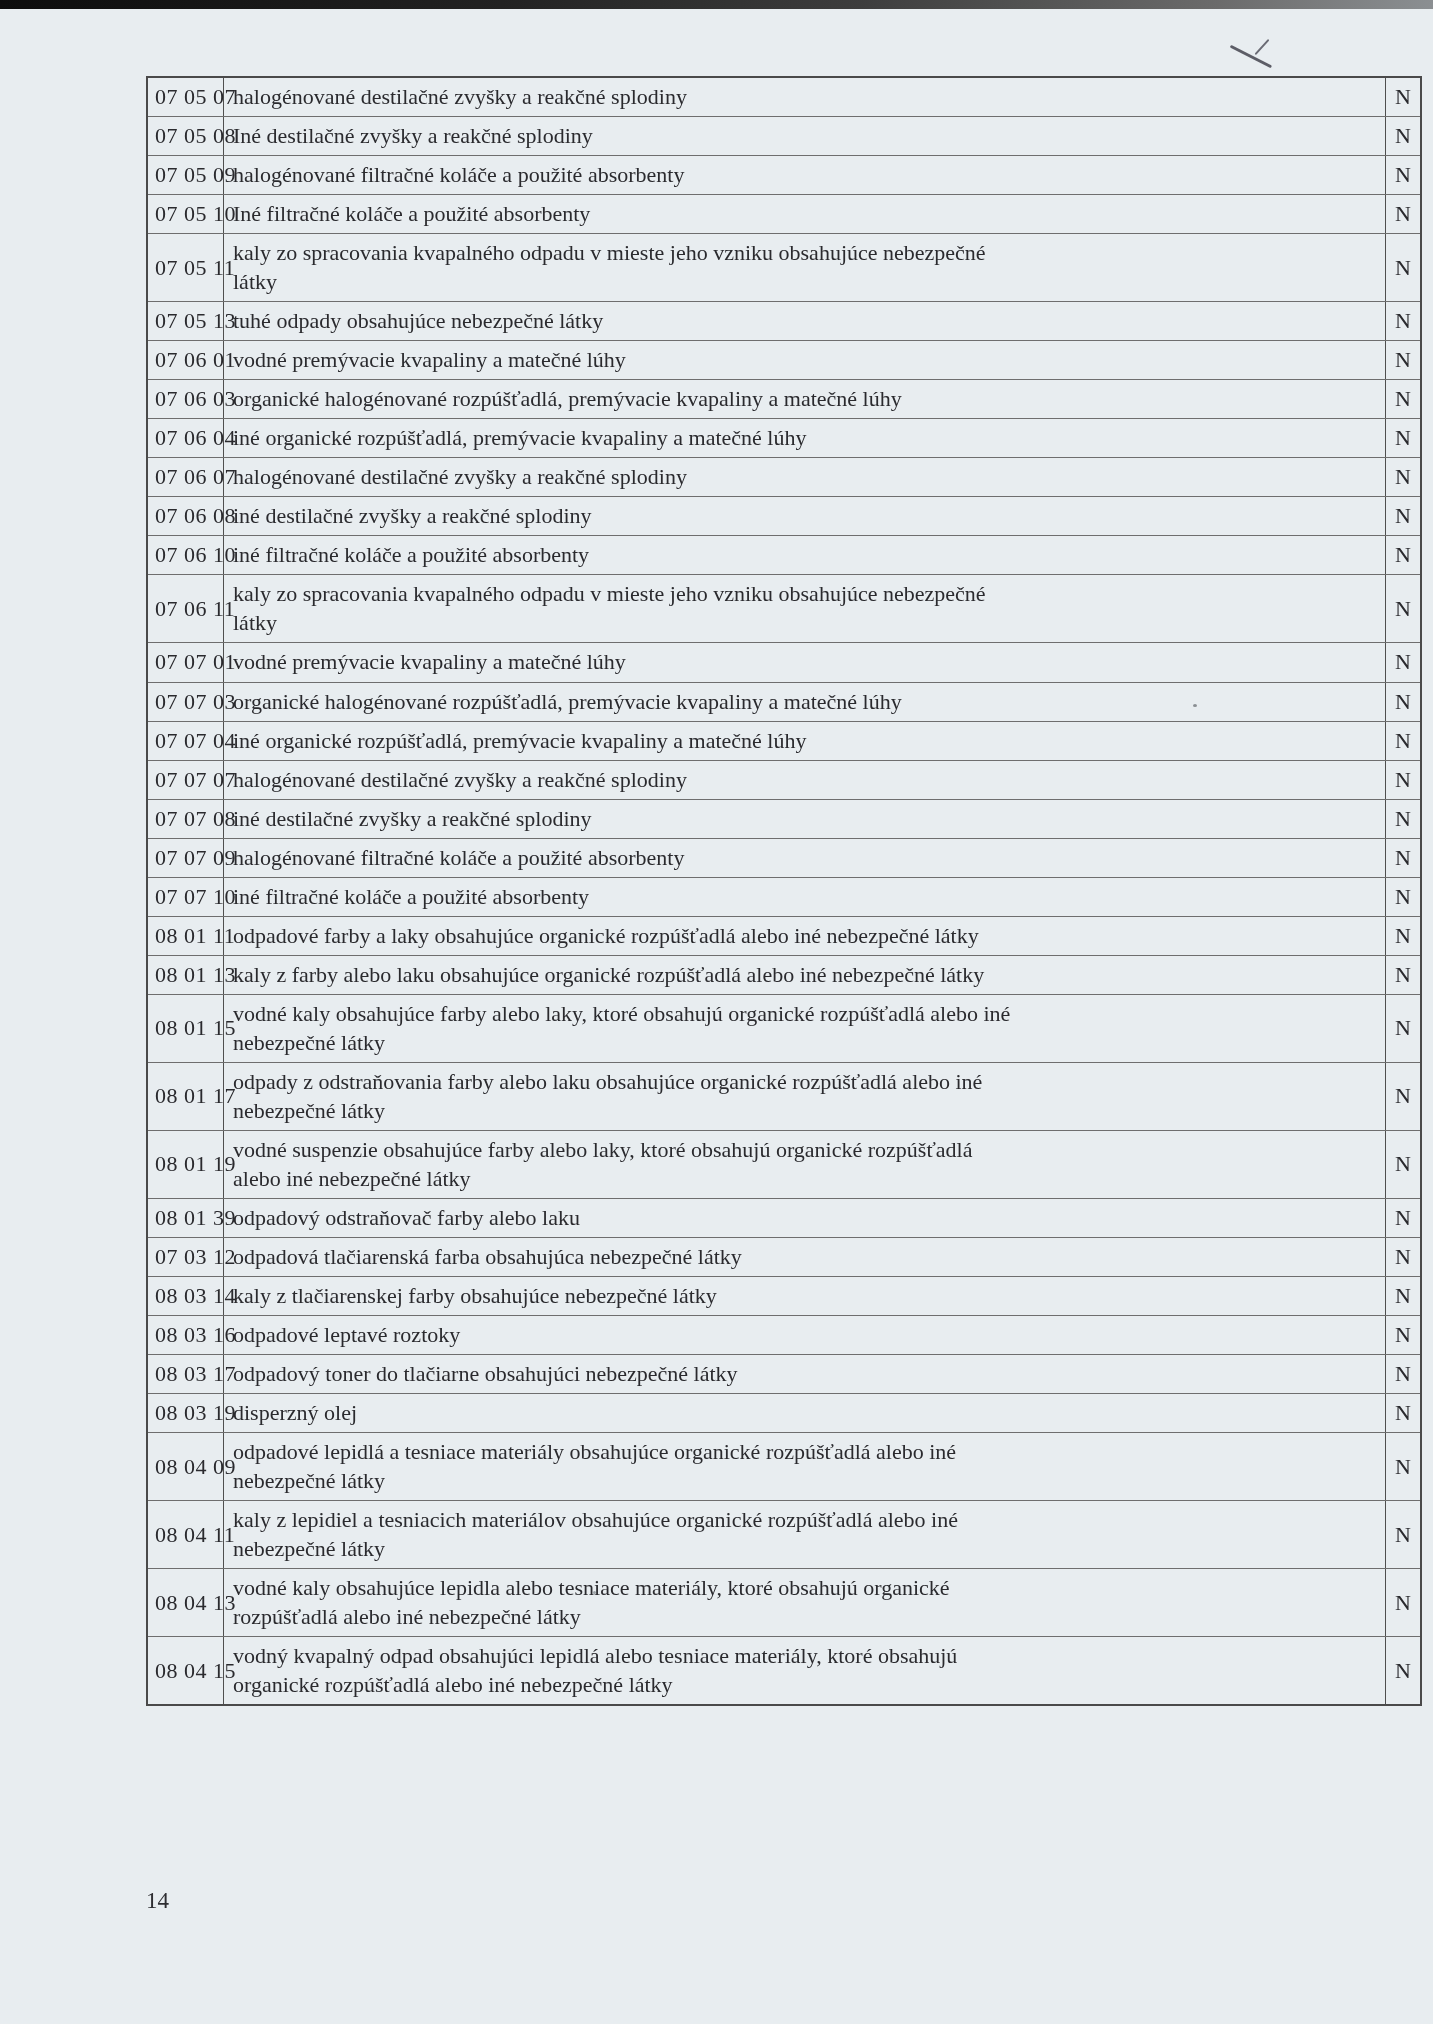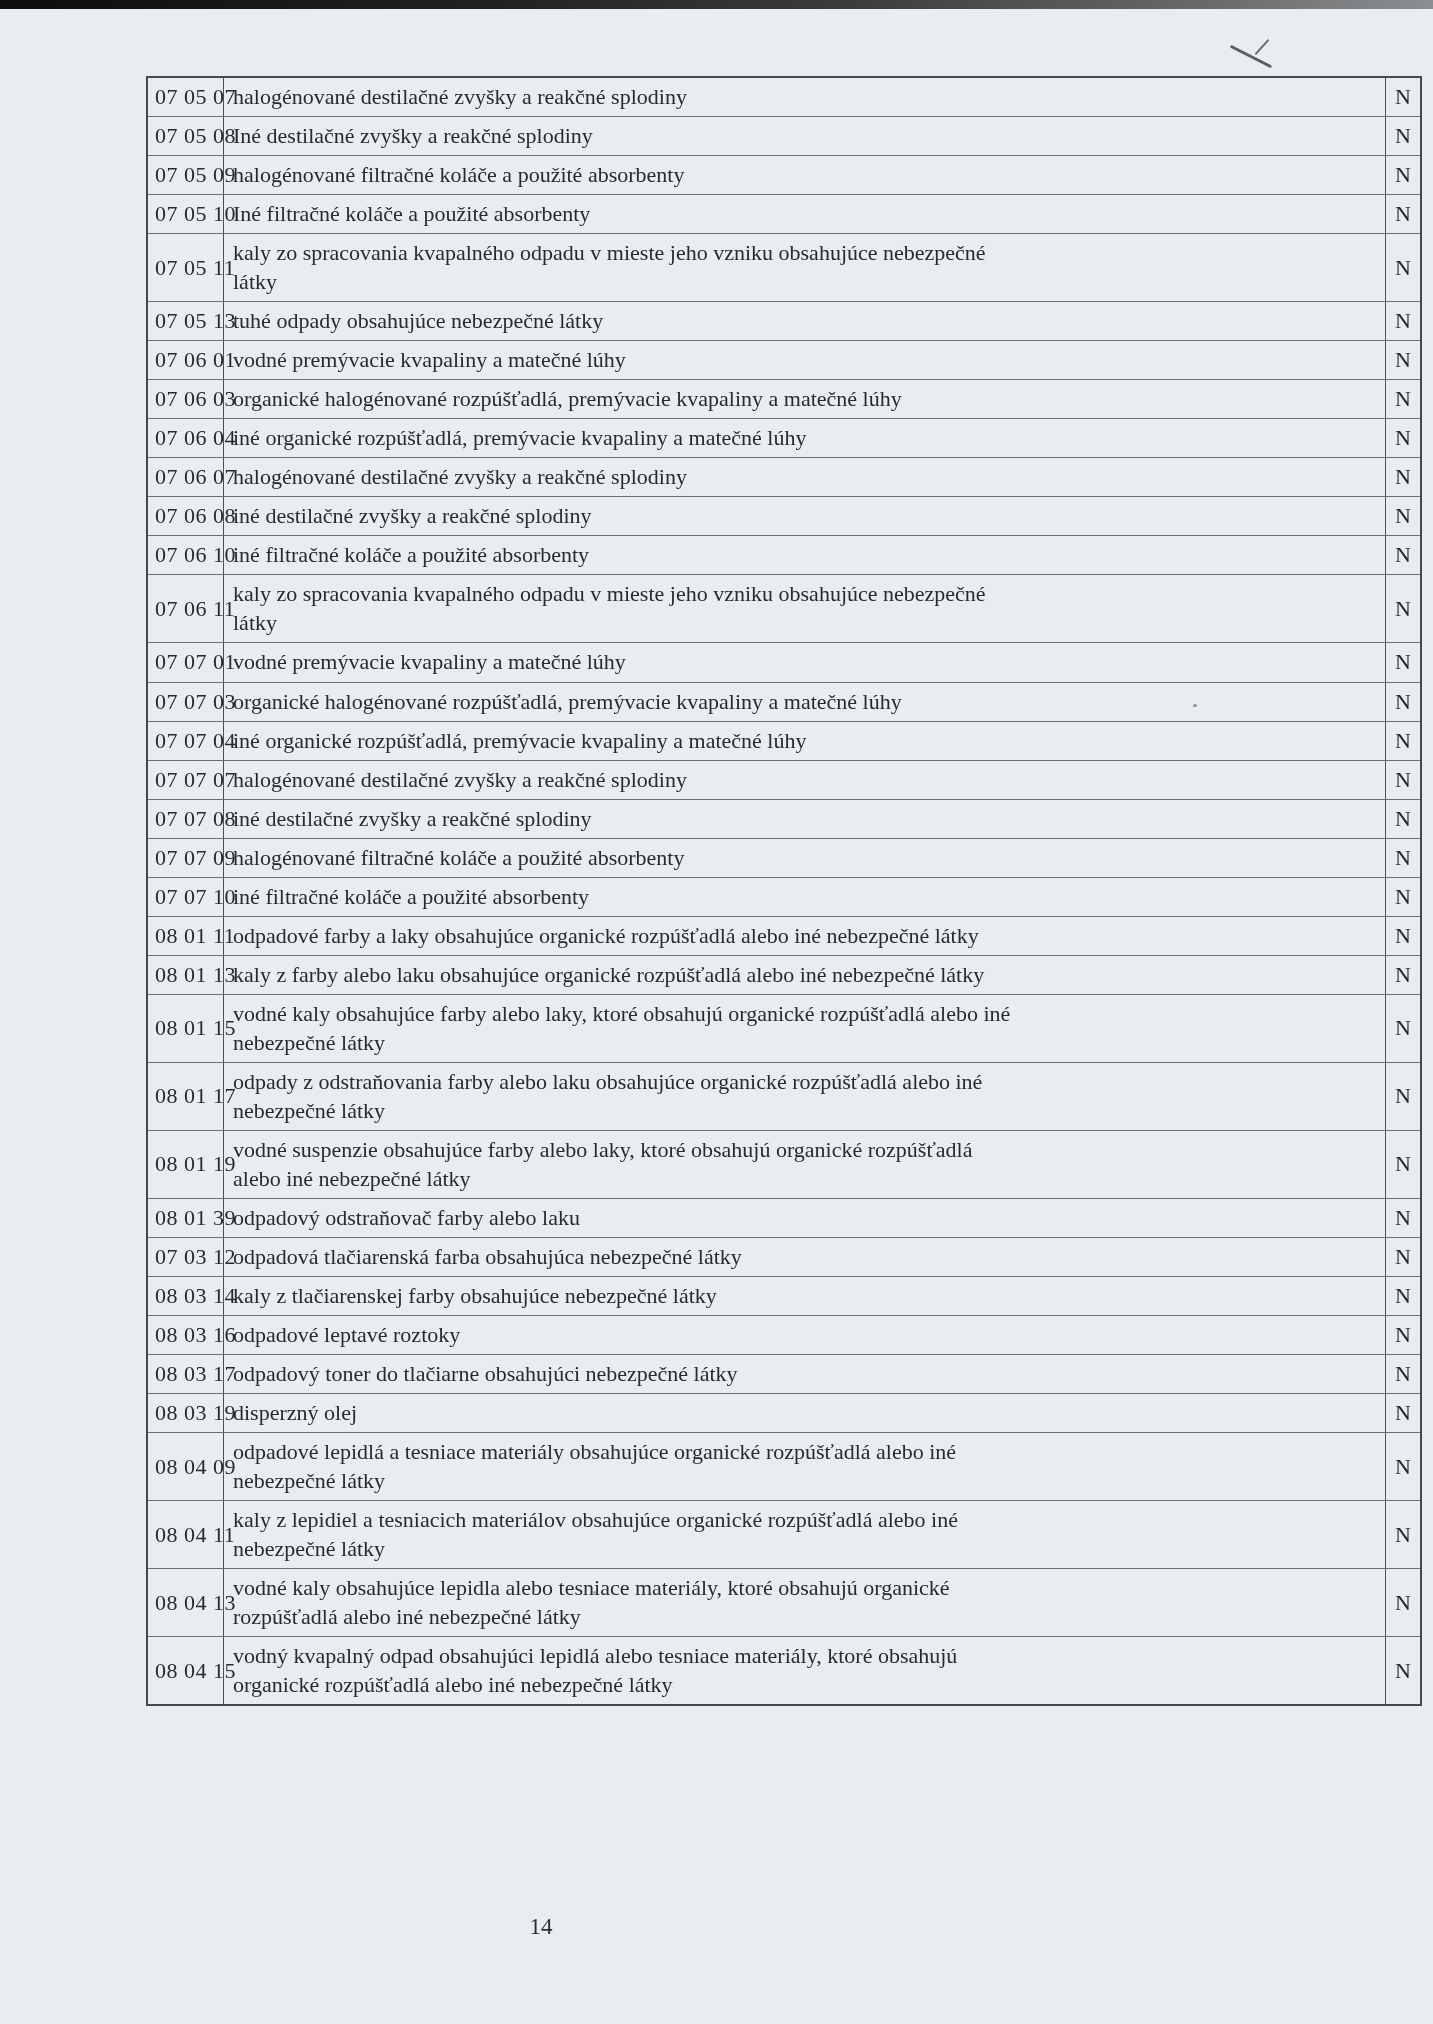--- a/index.html
+++ b/index.html
@@ -58,24 +58,22 @@
   .waste-table td.cat {
     width: 30px;
     text-align: center;
     padding: 2px 2px;
   }
   .page-number {
     position: absolute;
     top: 1888px;
     left: 146px;
     width: 790px;
-    text-align: center;
     font-size: 23px;
     color: #2e2e32;
-    margin-top: 26px;
   }
   
   .pen-stroke-a {
     position: absolute;
     left: 1228px;
     top: 55px;
     width: 46px;
     height: 2.5px;
     background: #43434e;
     transform: rotate(27deg);

